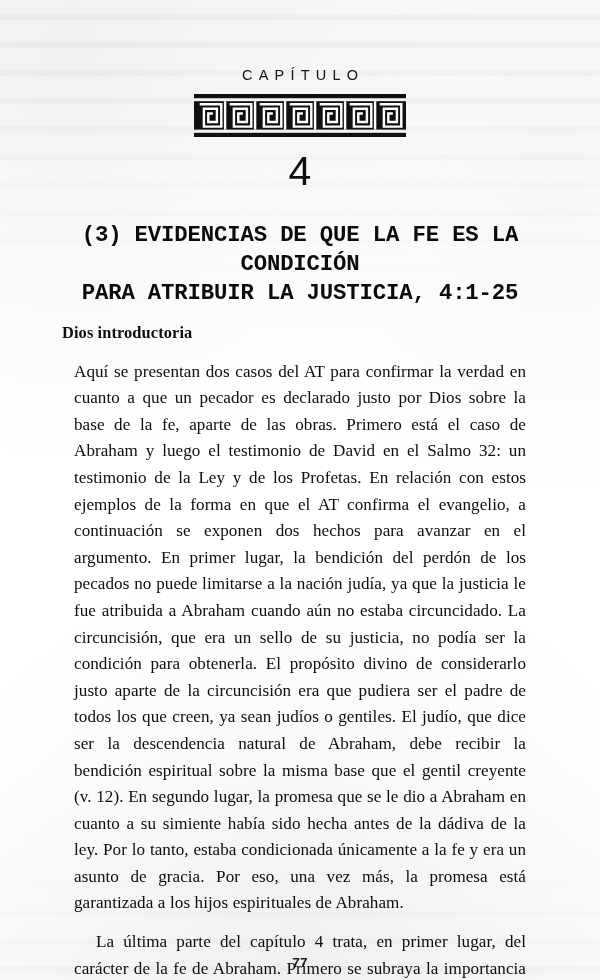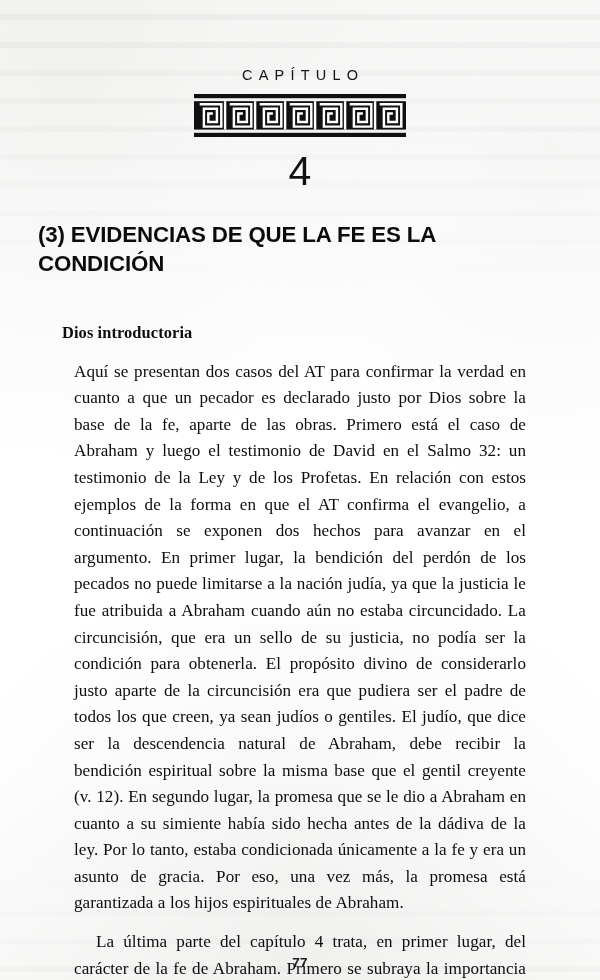--- a/index.html
+++ b/index.html
@@ -92,21 +92,22 @@
     margin-top: 14px;
     color: #111;
   }
 
   
   .chapter-title {
     position: absolute;
     left: 38px;
     top: 206px;
     width: 524px;
-    font-family: Liberation Sans, sans-serif;
+    text-align: center;
+    font-family: Liberation Mono, monospace;
     font-weight: 700;
     font-size: 22.3px;
     line-height: 1.30;
     letter-spacing: -0.15px;
     color: #0b0b0b;
   }
   .chapter-title .tl2 { display: block; }
 
   
   .body-col {
@@ -202,20 +203,21 @@
           <rect x="149.9" y="7.2" width="2.4" height="28.4"></rect>
           <rect x="179.9" y="7.2" width="2.4" height="28.4"></rect>
         </g>
       </svg>
 
       <div class="chapter-number">4</div>
     </div>
 
     <h1 class="chapter-title">
       <span class="tl1">(3) EVIDENCIAS DE QUE LA FE ES LA CONDICIÓN</span>
+      <span class="tl2">PARA ATRIBUIR LA JUSTICIA, 4:1-25</span>
     </h1>
 
     <div class="body-col">
       <div class="section-label">Dios introductoria</div>
 
       <p class="para">Aquí se presentan dos casos del AT para confirmar la verdad en cuanto a que un pecador es declarado justo por Dios sobre la base de la fe, aparte de las obras. Primero está el caso de Abraham y luego el testimonio de David en el Salmo 32: un testimonio de la Ley y de los Profetas. En relación con estos ejemplos de la forma en que el AT confirma el evangelio, a continuación se exponen dos hechos para avanzar en el argumento. En primer lugar, la bendición del perdón de los pecados no puede limitarse a la nación judía, ya que la justicia le fue atribuida a Abraham cuando aún no estaba circuncidado. La circuncisión, que era un sello de su justicia, no podía ser la condición para obtenerla. El propósito divino de considerarlo justo aparte de la circuncisión era que pudiera ser el padre de todos los que creen, ya sean judíos o gentiles. El judío, que dice ser la descendencia natural de Abraham, debe recibir la bendición espiritual sobre la misma base que el gentil creyente (v. 12). En segundo lugar, la promesa que se le dio a Abraham en cuanto a su simiente había sido hecha antes de la dádiva de la ley. Por lo tanto, estaba condicionada únicamente a la fe y era un asunto de gracia. Por eso, una vez más, la promesa está garantizada a los hijos espirituales de Abraham.</p>
 
       <p class="para indented">La última parte del capítulo 4 trata, en primer lugar, del carácter de la fe de Abraham. Primero se subraya la importancia del registro</p>
     </div>
 

